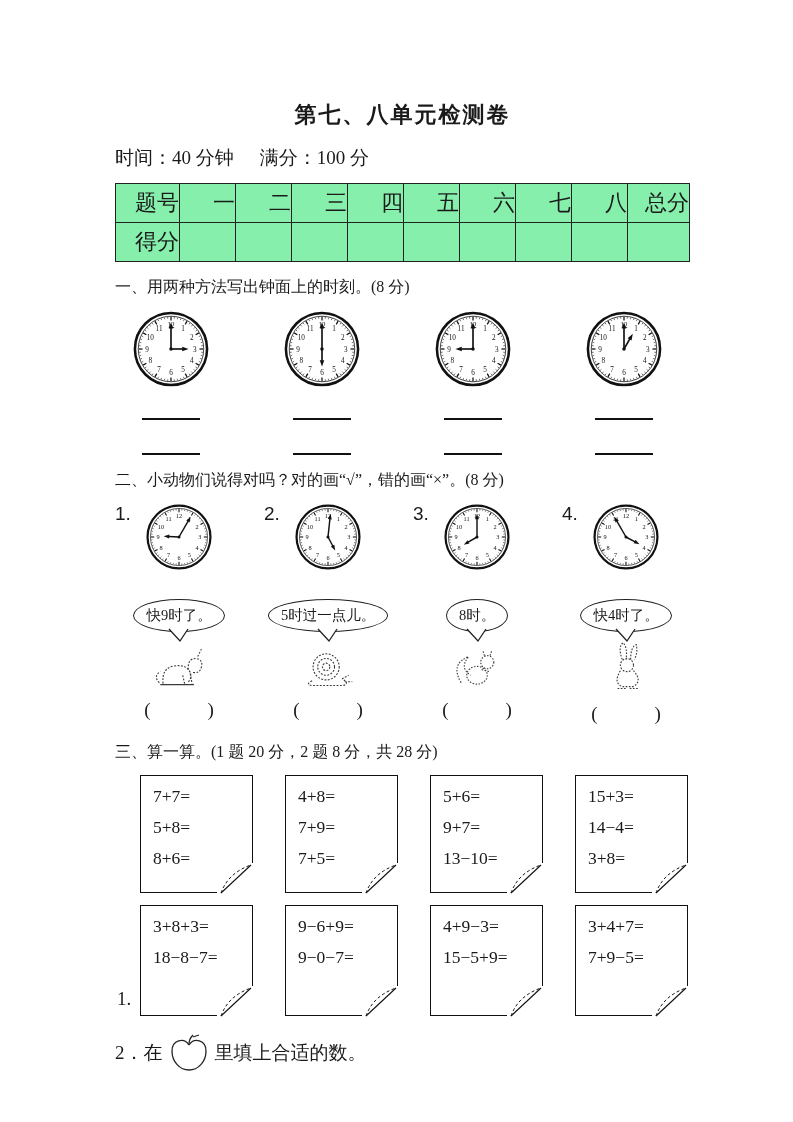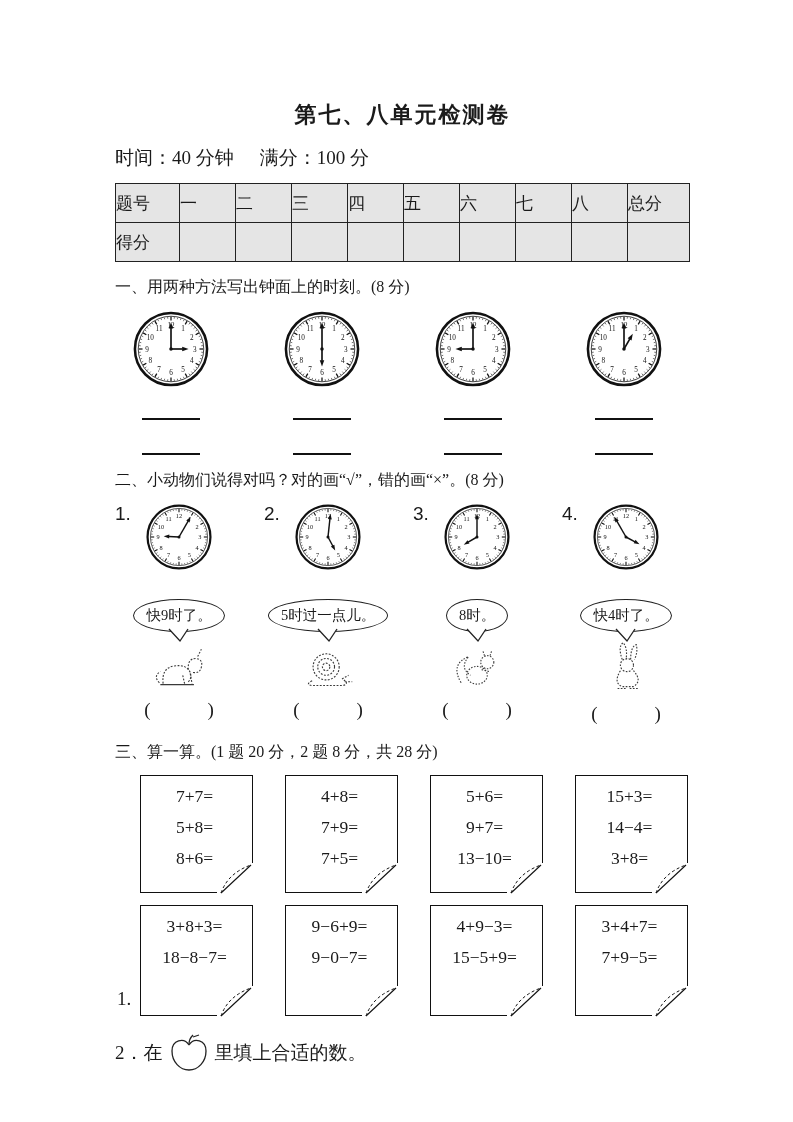--- a/index.html
+++ b/index.html
@@ -5,21 +5,21 @@
   * { box-sizing: border-box; margin: 0; padding: 0; }
   html,body { width:793px; height:1122px; background:#ffffff; overflow:hidden;
     font-family:"Liberation Serif","DejaVu Serif",serif; color:#1a1a1a; }
   .content { width:575px; margin-left:115px; position:relative; }
 
   .page-title { margin-top:100px; text-align:center; font-size:22px; font-weight:bold; letter-spacing:2px; }
   .meta { margin:15px 2px 12px 0; text-align:left; font-size:19px; }
   .meta .gap { display:inline-block; width:26px; }
 
   table.score { width:100%; border-collapse:collapse; table-layout:fixed; }
-  table.score td { border:1.6px solid #222; height:39px; text-align:left; font-size:17px; background:#e5e5e5; }
+  table.score td { border:1.6px solid #222; height:39px; text-align:right; font-size:22px; background:#86efac; }
   table.score td.first { width:64px; }
   table.score td.last { width:62px; }
 
   .sec-heading { font-size:16px; margin-top:15px; }
 
   
   .clock-row { display:flex; justify-content:space-between; margin-top:12px; width:565px; }
   .s1col { width:112px; display:flex; flex-direction:column; align-items:center; }
   .ansline { width:58px; border-bottom:2px solid #111; height:0; }
   .ansline.l1 { margin-top:26px; }
@@ -29,21 +29,21 @@
   .s2-row { display:flex; justify-content:space-between; margin-top:8px; width:575px; }
   .s2col { width:128px; display:flex; flex-direction:column; align-items:center; position:relative; padding-top:4px; }
   .qnum { position:absolute; left:0; top:4px; font-size:19px; font-family:"Liberation Sans",sans-serif; }
   .bubble { margin-top:24px; border:1.5px solid #222; border-radius:50%; padding:6px 12px; font-size:14.5px; white-space:nowrap; background:#fff; z-index:2; }
   .tail { margin-top:-4px; z-index:3; }
   .animal { margin-top:-4px; }
   .paren { margin-top:6px; font-size:19px; white-space:pre; }
 
   
   .calc-row { display:flex; gap:32px; margin-left:25px; margin-top:12px; }
-  .foldbox { position:relative; width:113px; border:1.6px solid #111; background:#fff; padding:5px 16px 0 12px;text-align:center; }
+  .foldbox { position:relative; width:113px; border:1.6px solid #111; background:#fff; padding:5px 16px 0 12px; }
   .foldbox.h3 { height:118px; }
   .foldbox.h2 { height:111px; }
   .eq { font-size:17.5px; line-height:1.78; white-space:nowrap; }
   .fold { position:absolute; right:-3px; bottom:-3px; }
   .row2-wrap { position:relative; }
   .q1num { position:absolute; left:2px; bottom:6px; font-size:19px; }
 
   .q2-line { display:flex; align-items:center; margin-top:16px; font-size:19px; }
   .q2-line .apple { margin:0 3px; }
 

